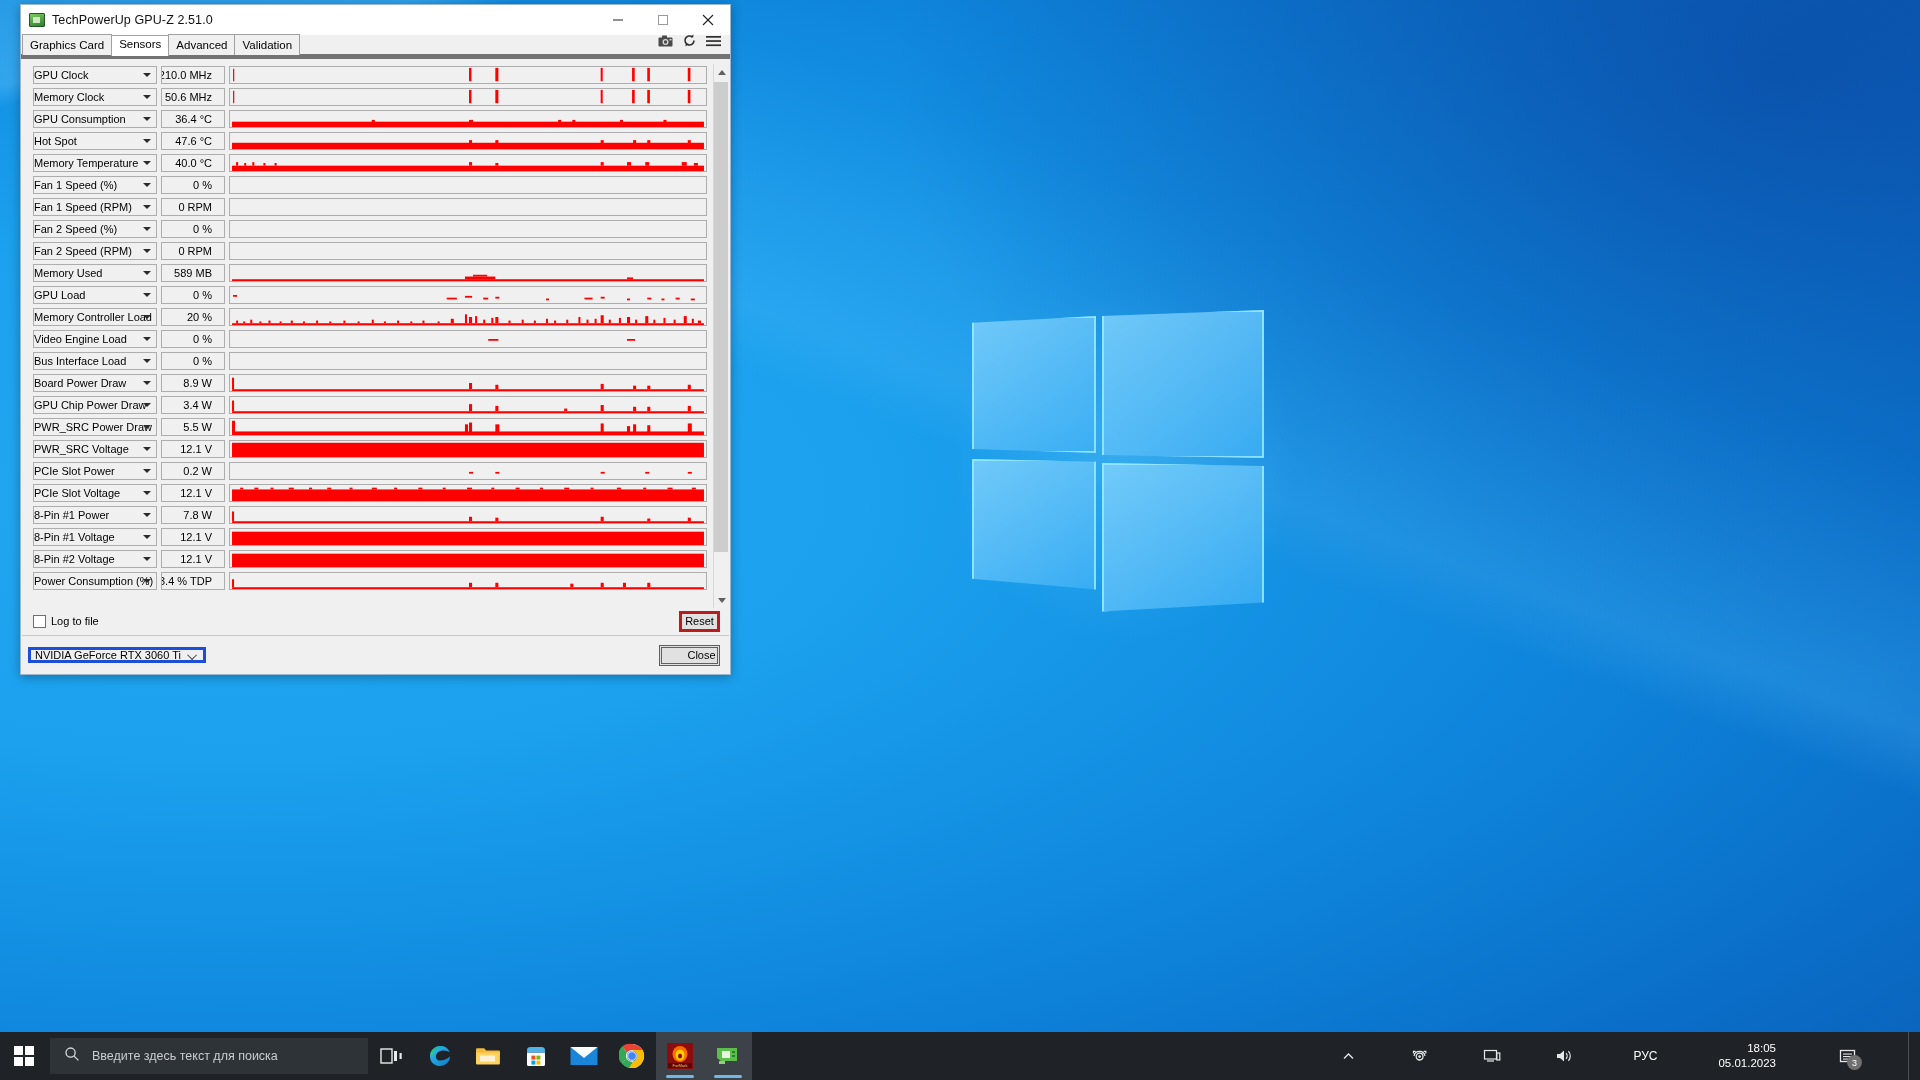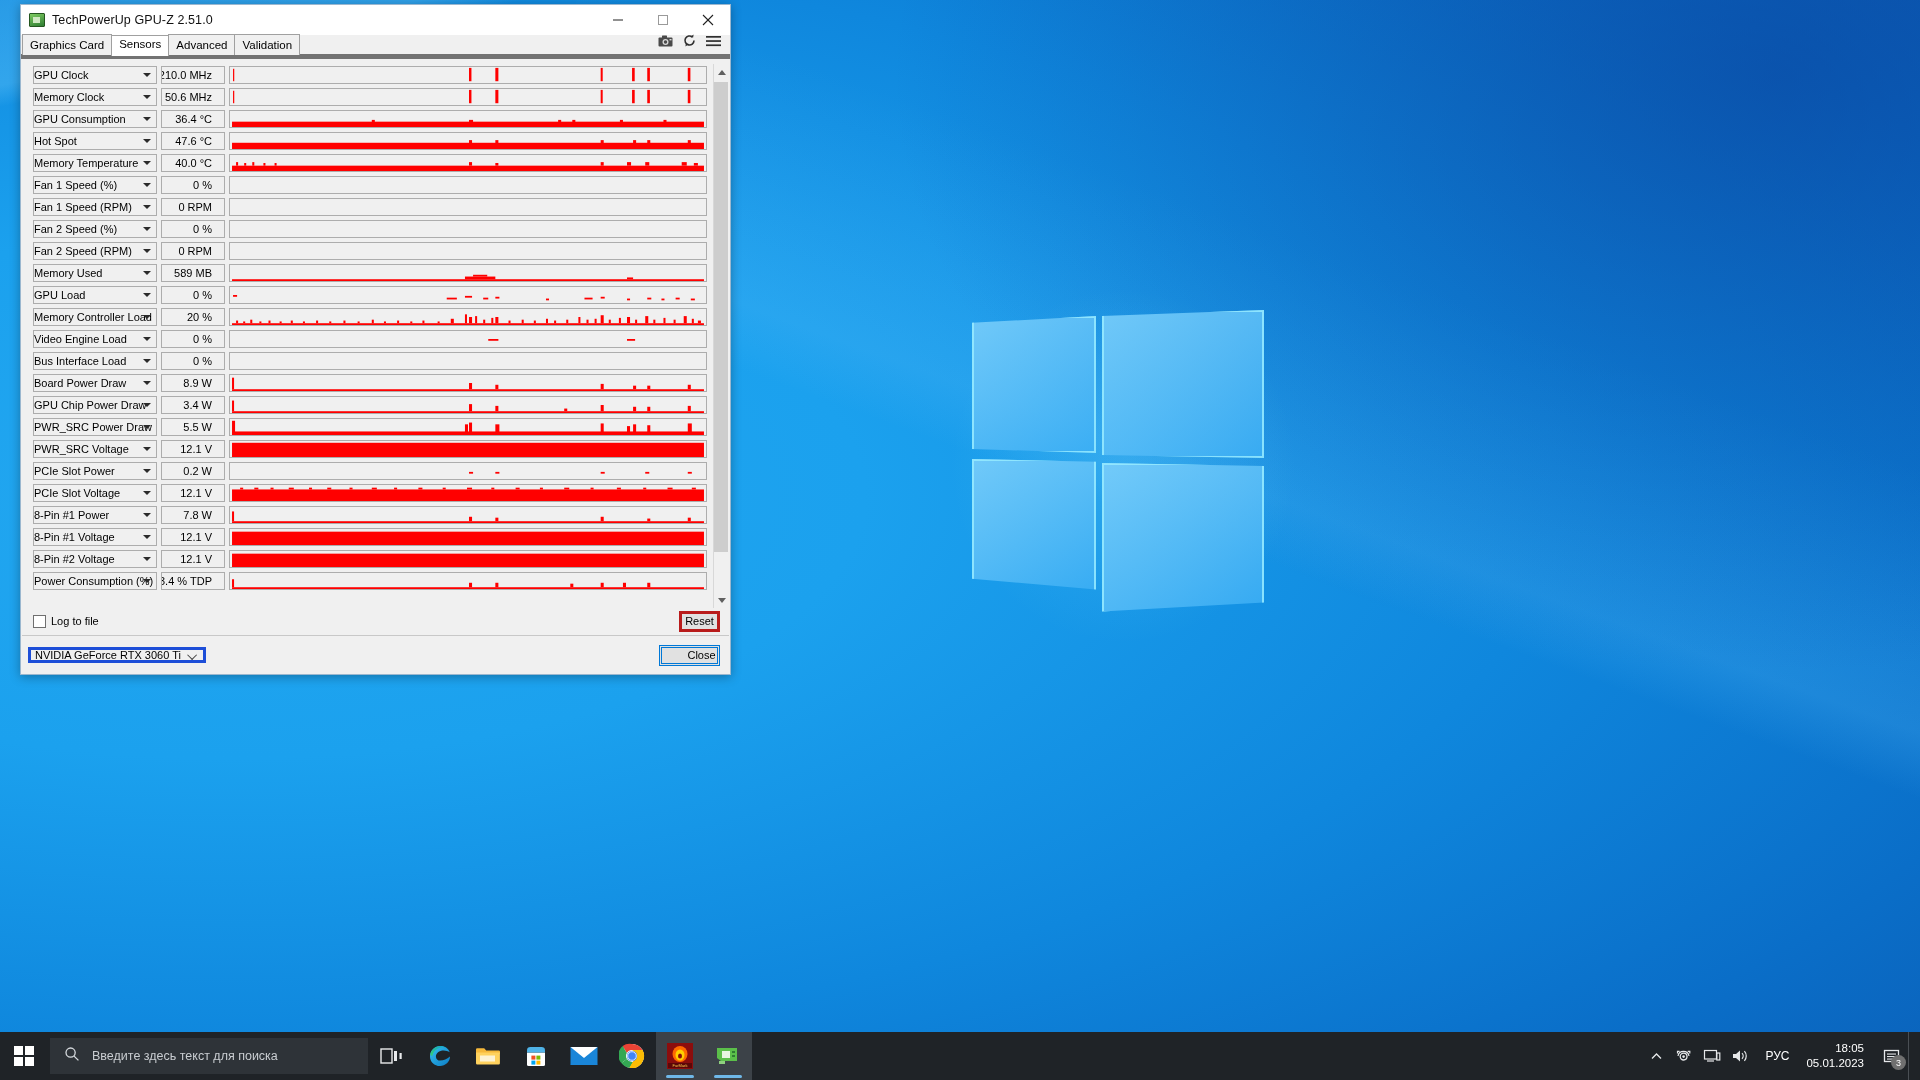--- a/index.html
+++ b/index.html
@@ -346,20 +346,21 @@
   }
   .tb-icon.active { background: #3c4248; }
   .tb-icon .underline {
     position: absolute; bottom: 2px; left: 10px; right: 10px;
     height: 3px; background: #6fb8e8; border-radius: 2px;
   }
   #tray {
     margin-left: auto;
     display: flex; align-items: center; height: 48px;
     padding-right: 4px;
+    gap: 44px;
   }
   .tray-ic {
     width: 28px; height: 48px;
     display: flex; align-items: center; justify-content: center;
     cursor: default;
   }
   #lang {
     font-size: 12px; color: #fff;
     padding: 0 11px; height: 48px;
     display: flex; align-items: center;

